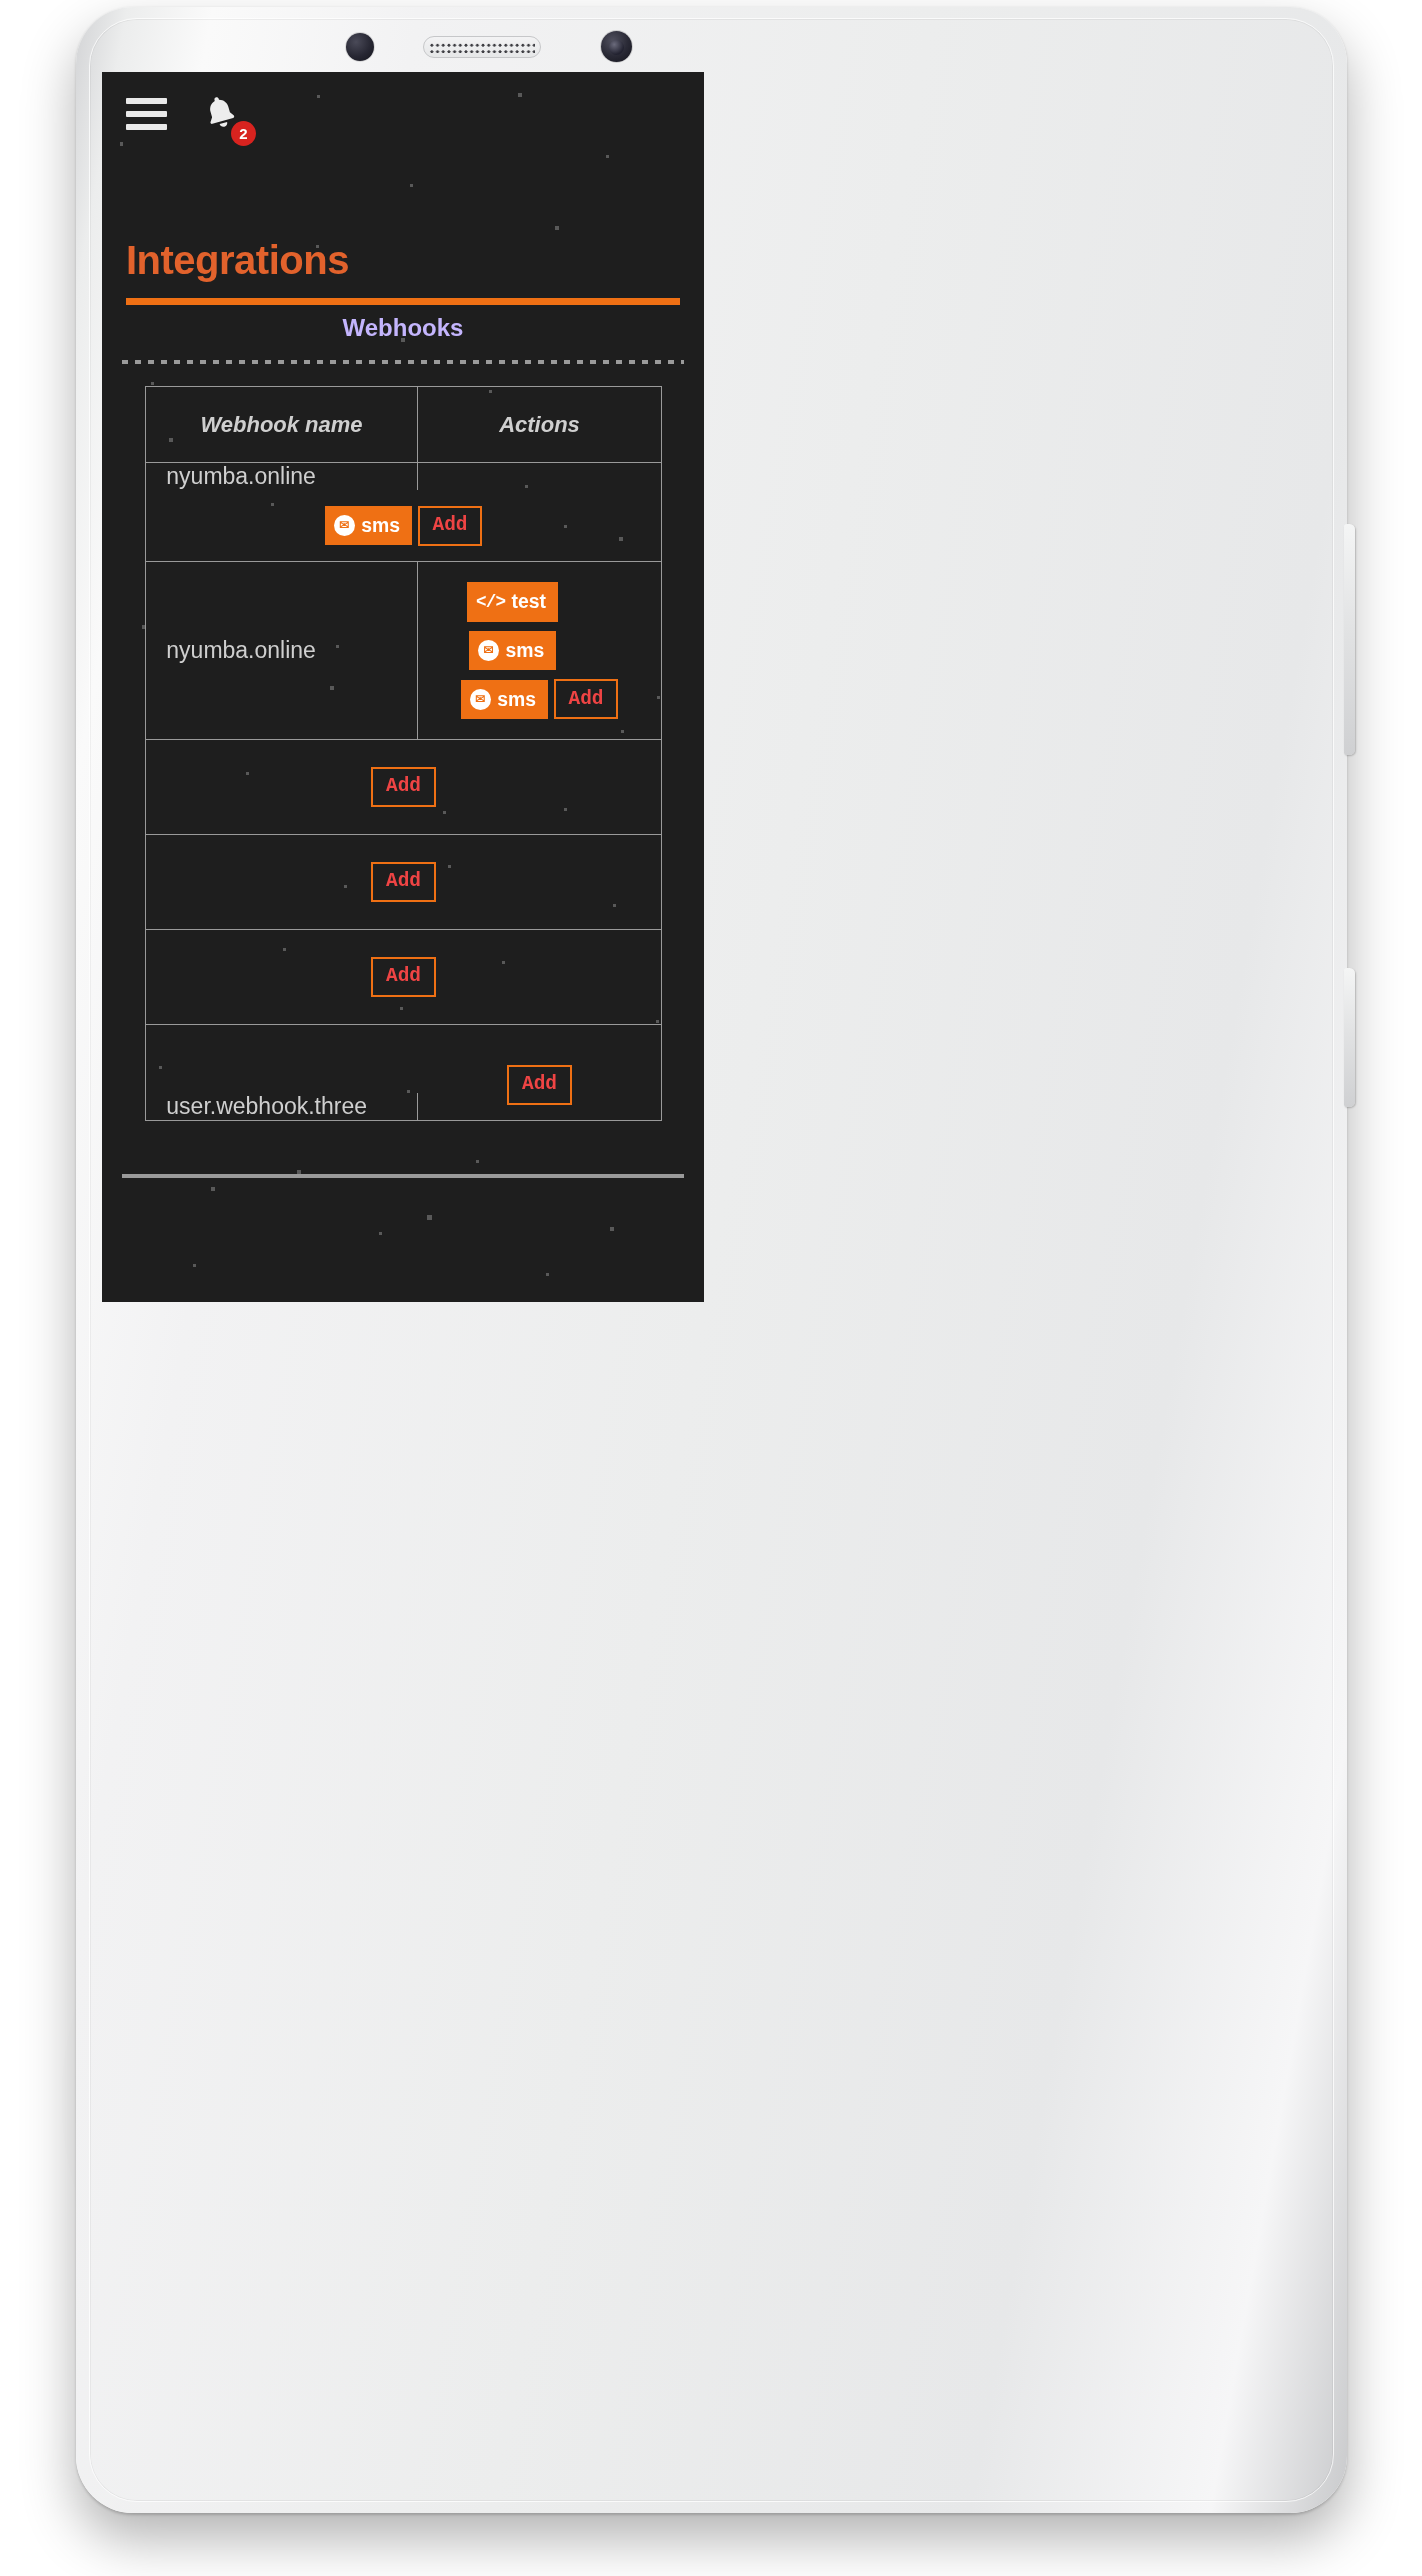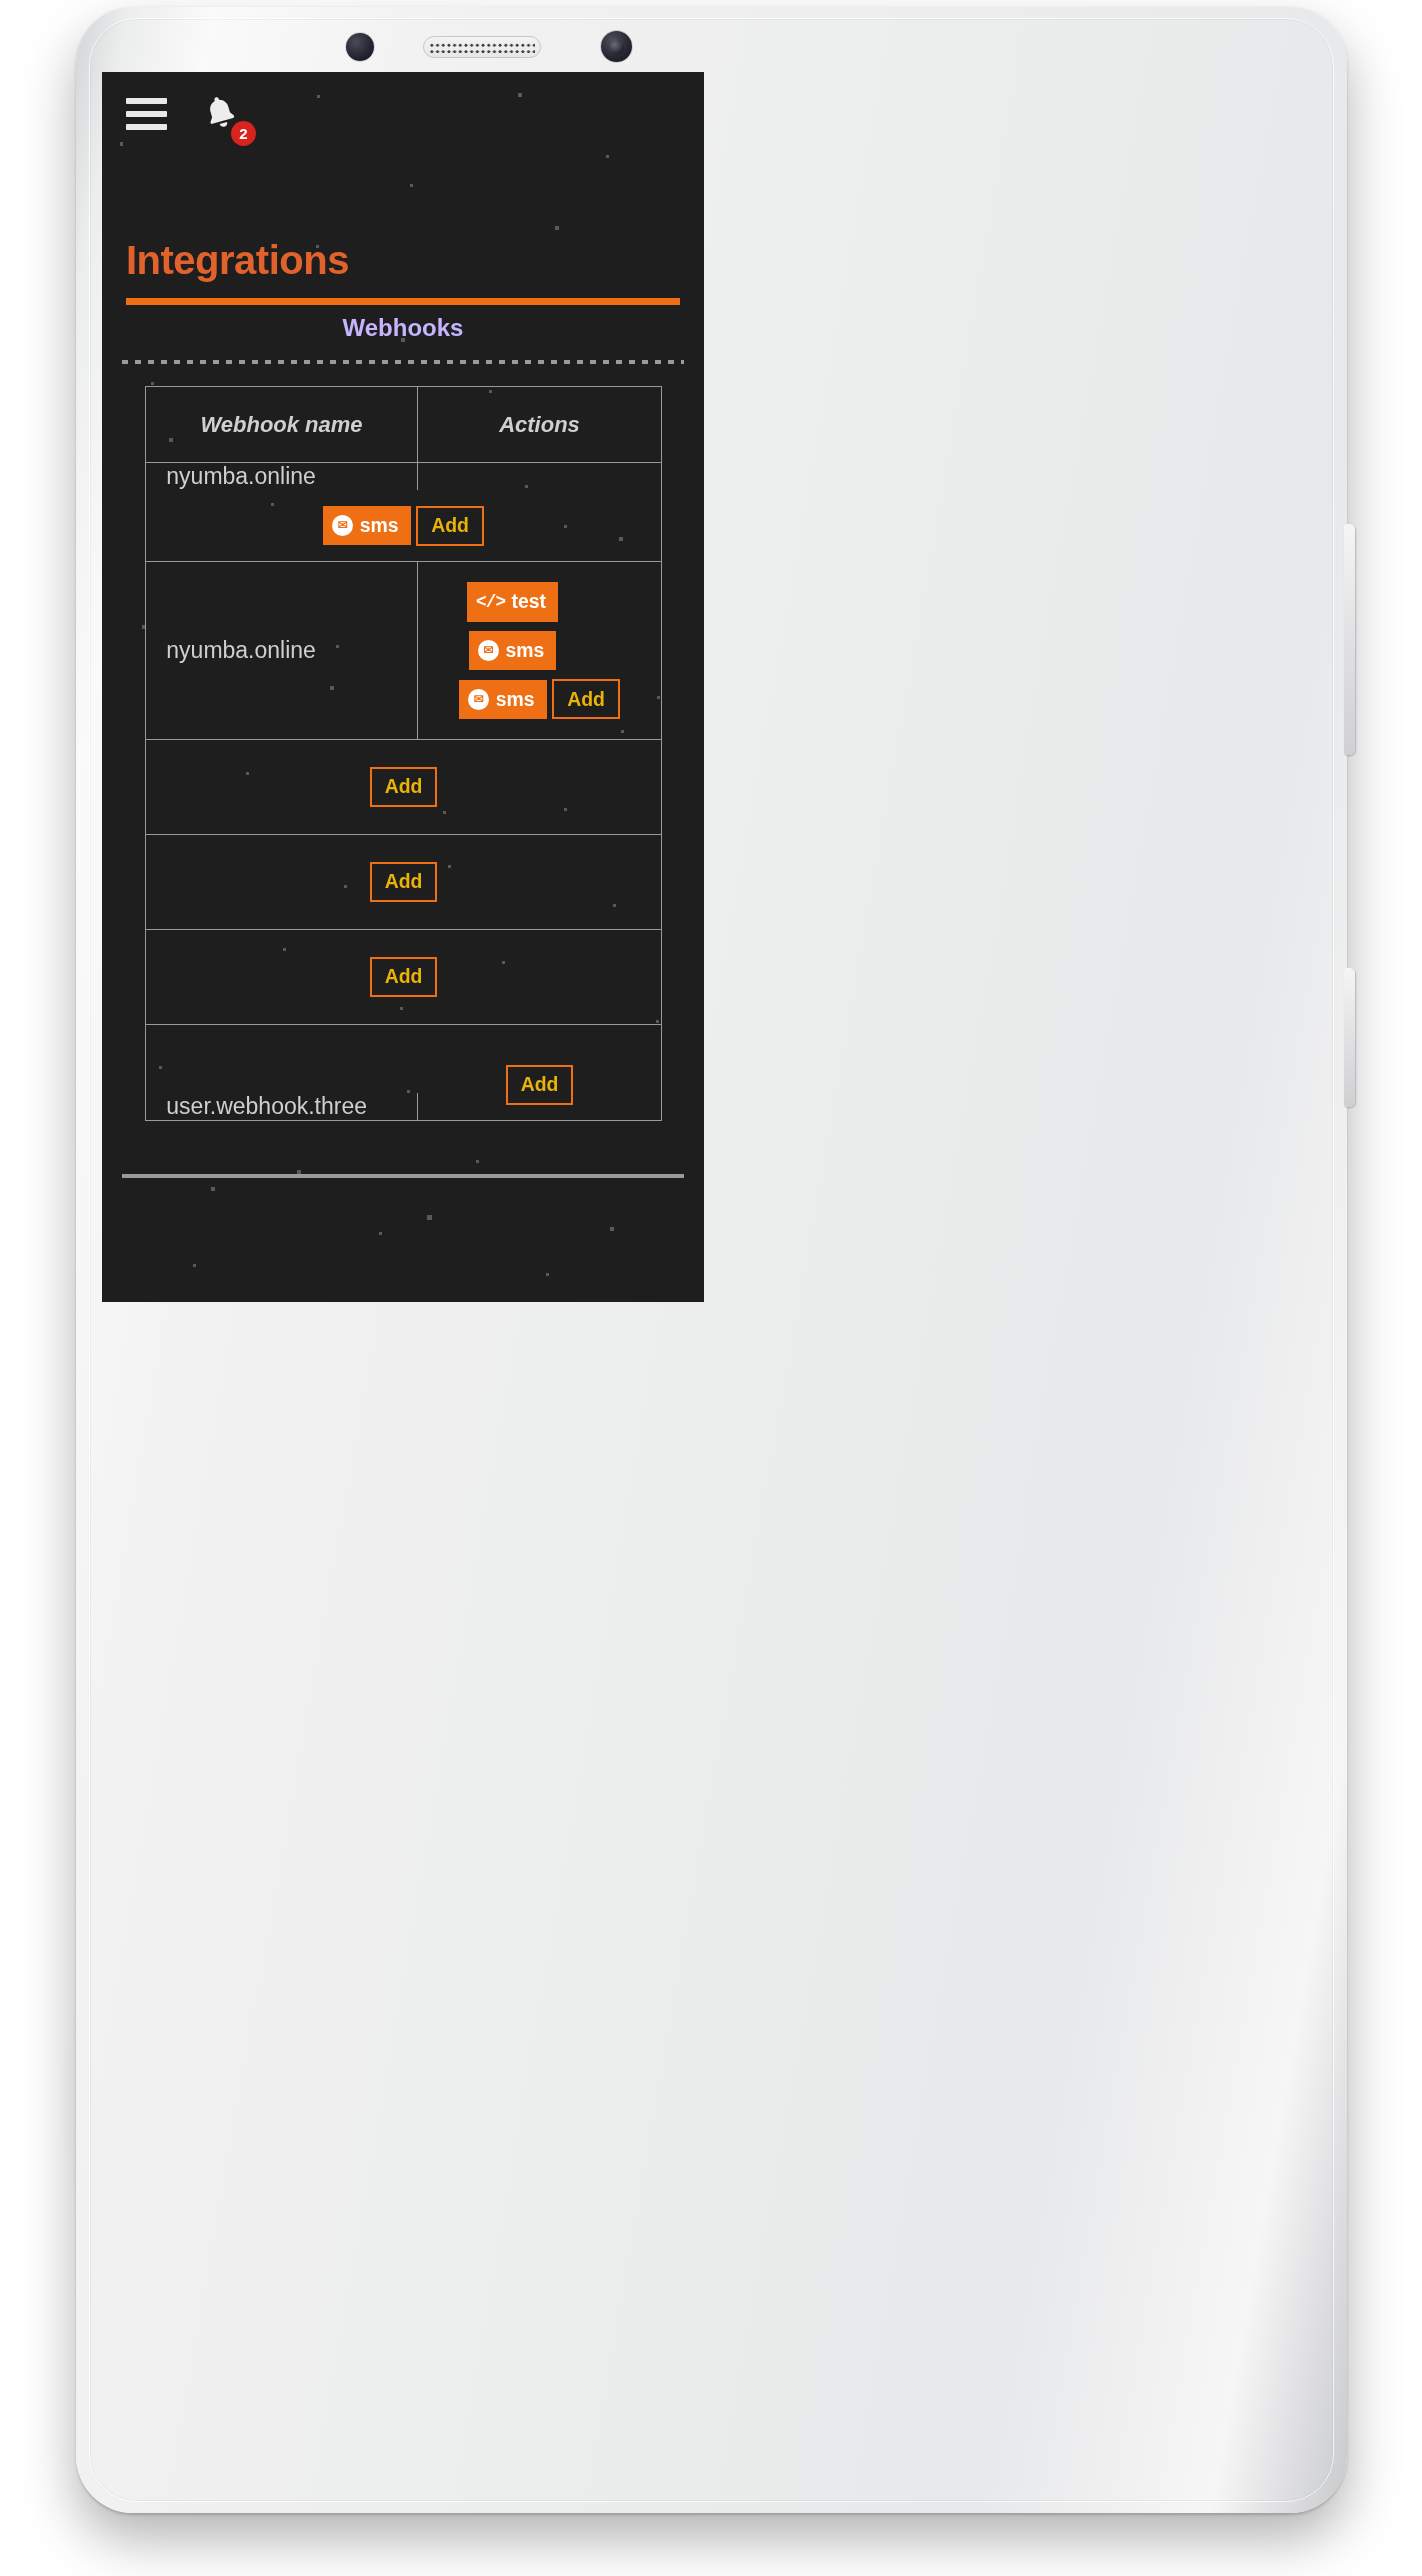--- a/index.html
+++ b/index.html
@@ -328,24 +328,25 @@
     background: #ef7014;
     color: #ffffff;
     border: none;
     padding: 8.3px 12px 8.3px 9.2px;
     display: flex;
     align-items: center;
     gap: 6.5px;
   }
   .btn-outline {
     background: transparent;
-    color: #eab308;
+    color: #ef4444;
     border: 2.8px solid #ef7014;
     padding: 8.3px 13px;
     line-height: 1;
+    font-family: Liberation Mono, monospace;
   }
 
   .ico-sms {
     width: 21px; height: 21px;
     border-radius: 50%;
     background: #ffffff;
     color: #ef7014;
     font-size: 12px;
     line-height: 21px;
     text-align: center;

